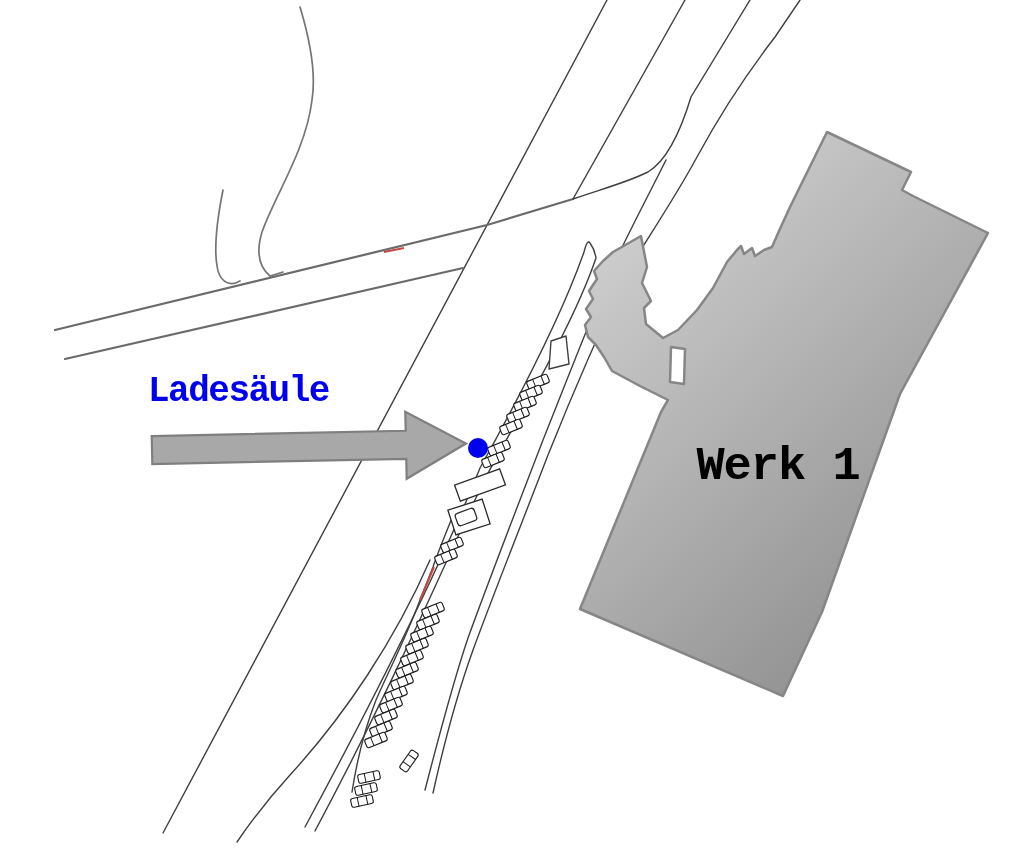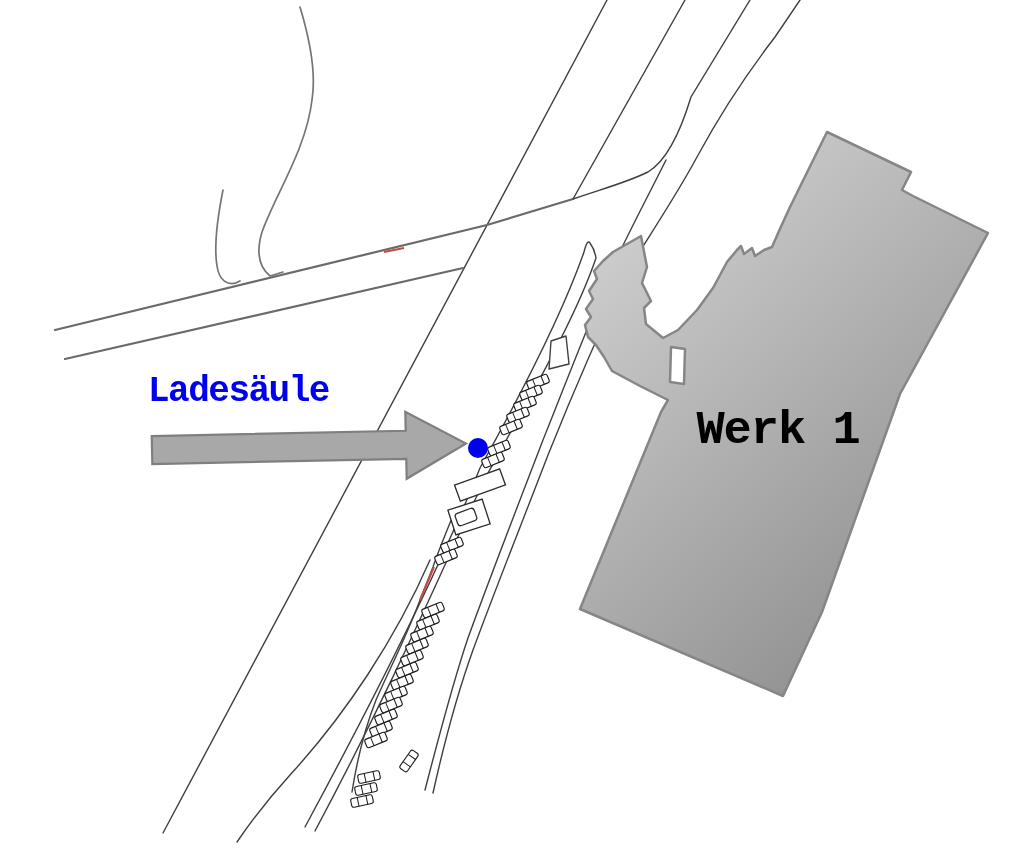--- a/index.html
+++ b/index.html
@@ -1,21 +1,21 @@
 <!DOCTYPE html>
 <html><head>
 <meta charset="utf-8">
 <style>
   html,body{margin:0;padding:0;background:#ffffff;}
   .stage{position:relative;width:1024px;height:858px;background:#ffffff;overflow:hidden;
          font-family:Liberation Mono, monospace;}
   .stage svg{position:absolute;left:0;top:0;}
   .map-label{position:absolute;white-space:nowrap;font-weight:bold;line-height:1;}
   #lbl-charging{letter-spacing:-1.5px;}
-  #lbl-building{transform:translate(-50%,-50%);letter-spacing:-1px;}
+  #lbl-building{transform:translate(-50%,-50%);letter-spacing:-1px;margin-top:36px;}
 </style>
 </head>
 <body>
 
 <div class="stage">
   <svg id="map-svg" width="1024" height="858" viewBox="0 0 1024 858" xmlns="http://www.w3.org/2000/svg">
       <defs>
         <linearGradient id="bgrad" x1="0" y1="0" x2="0.65" y2="1">
   <stop offset="0" stop-color="#d9d9d9"></stop>
   <stop offset="1" stop-color="#8f8f8f"></stop>

